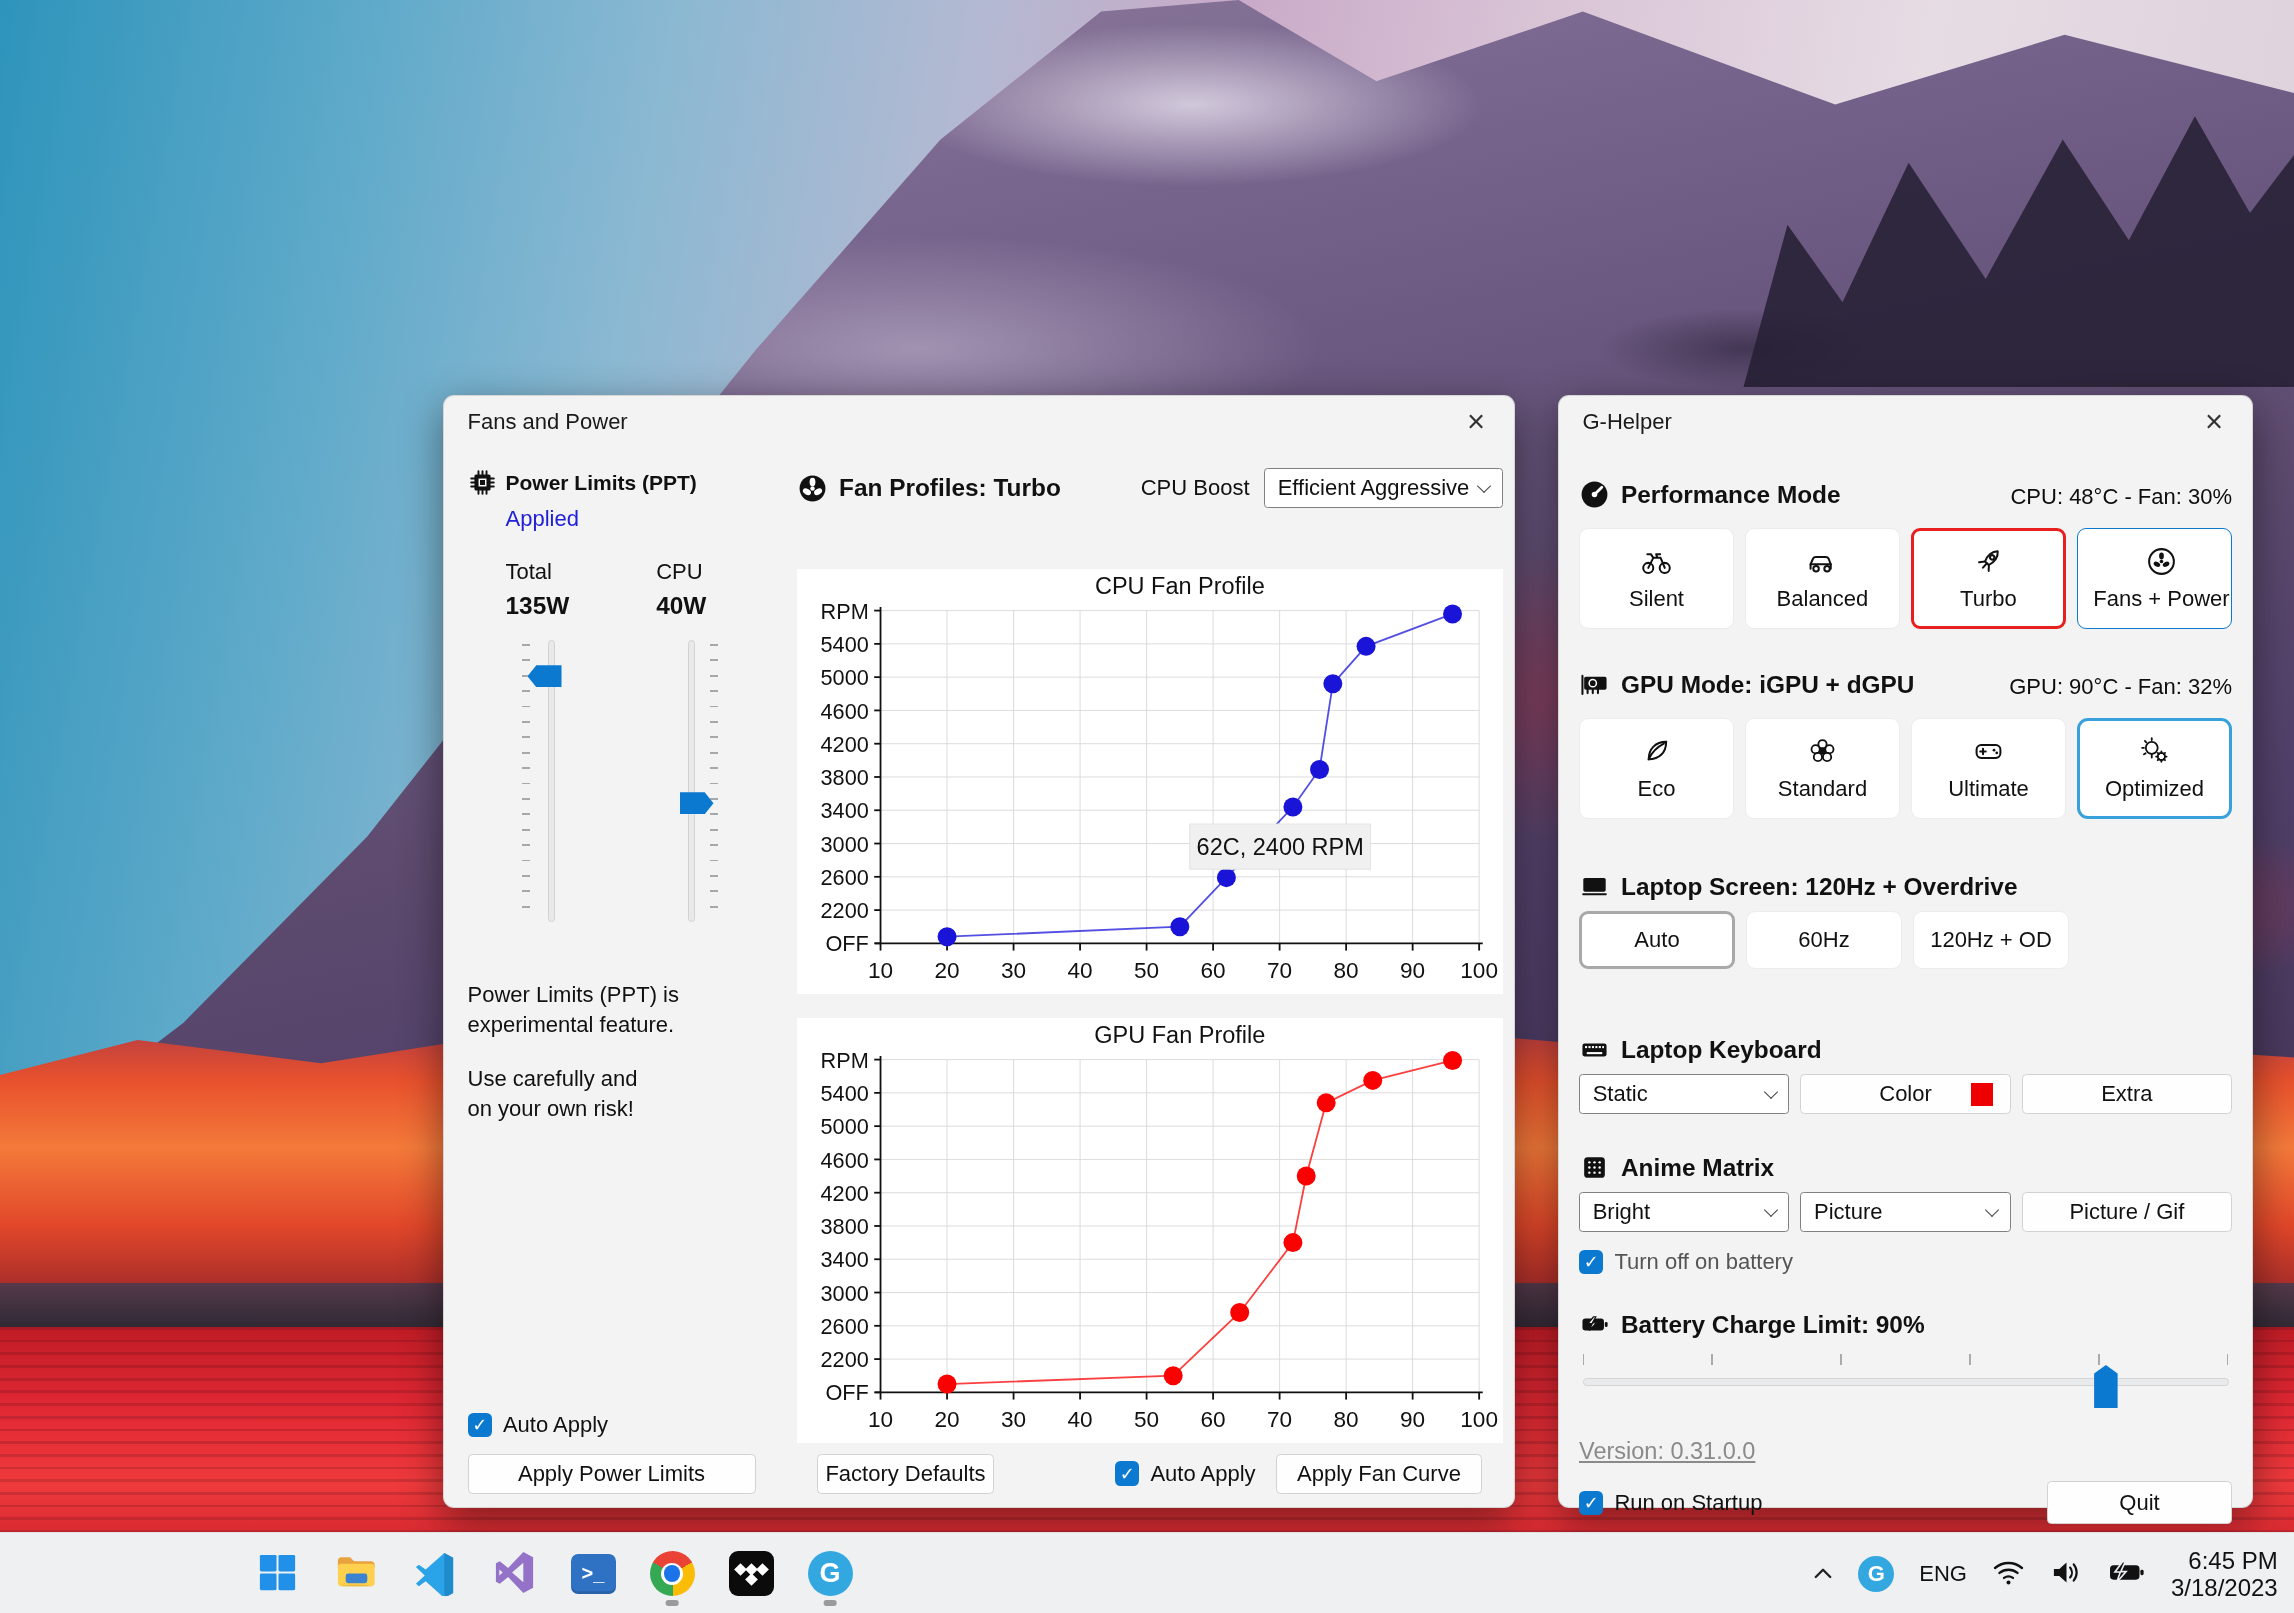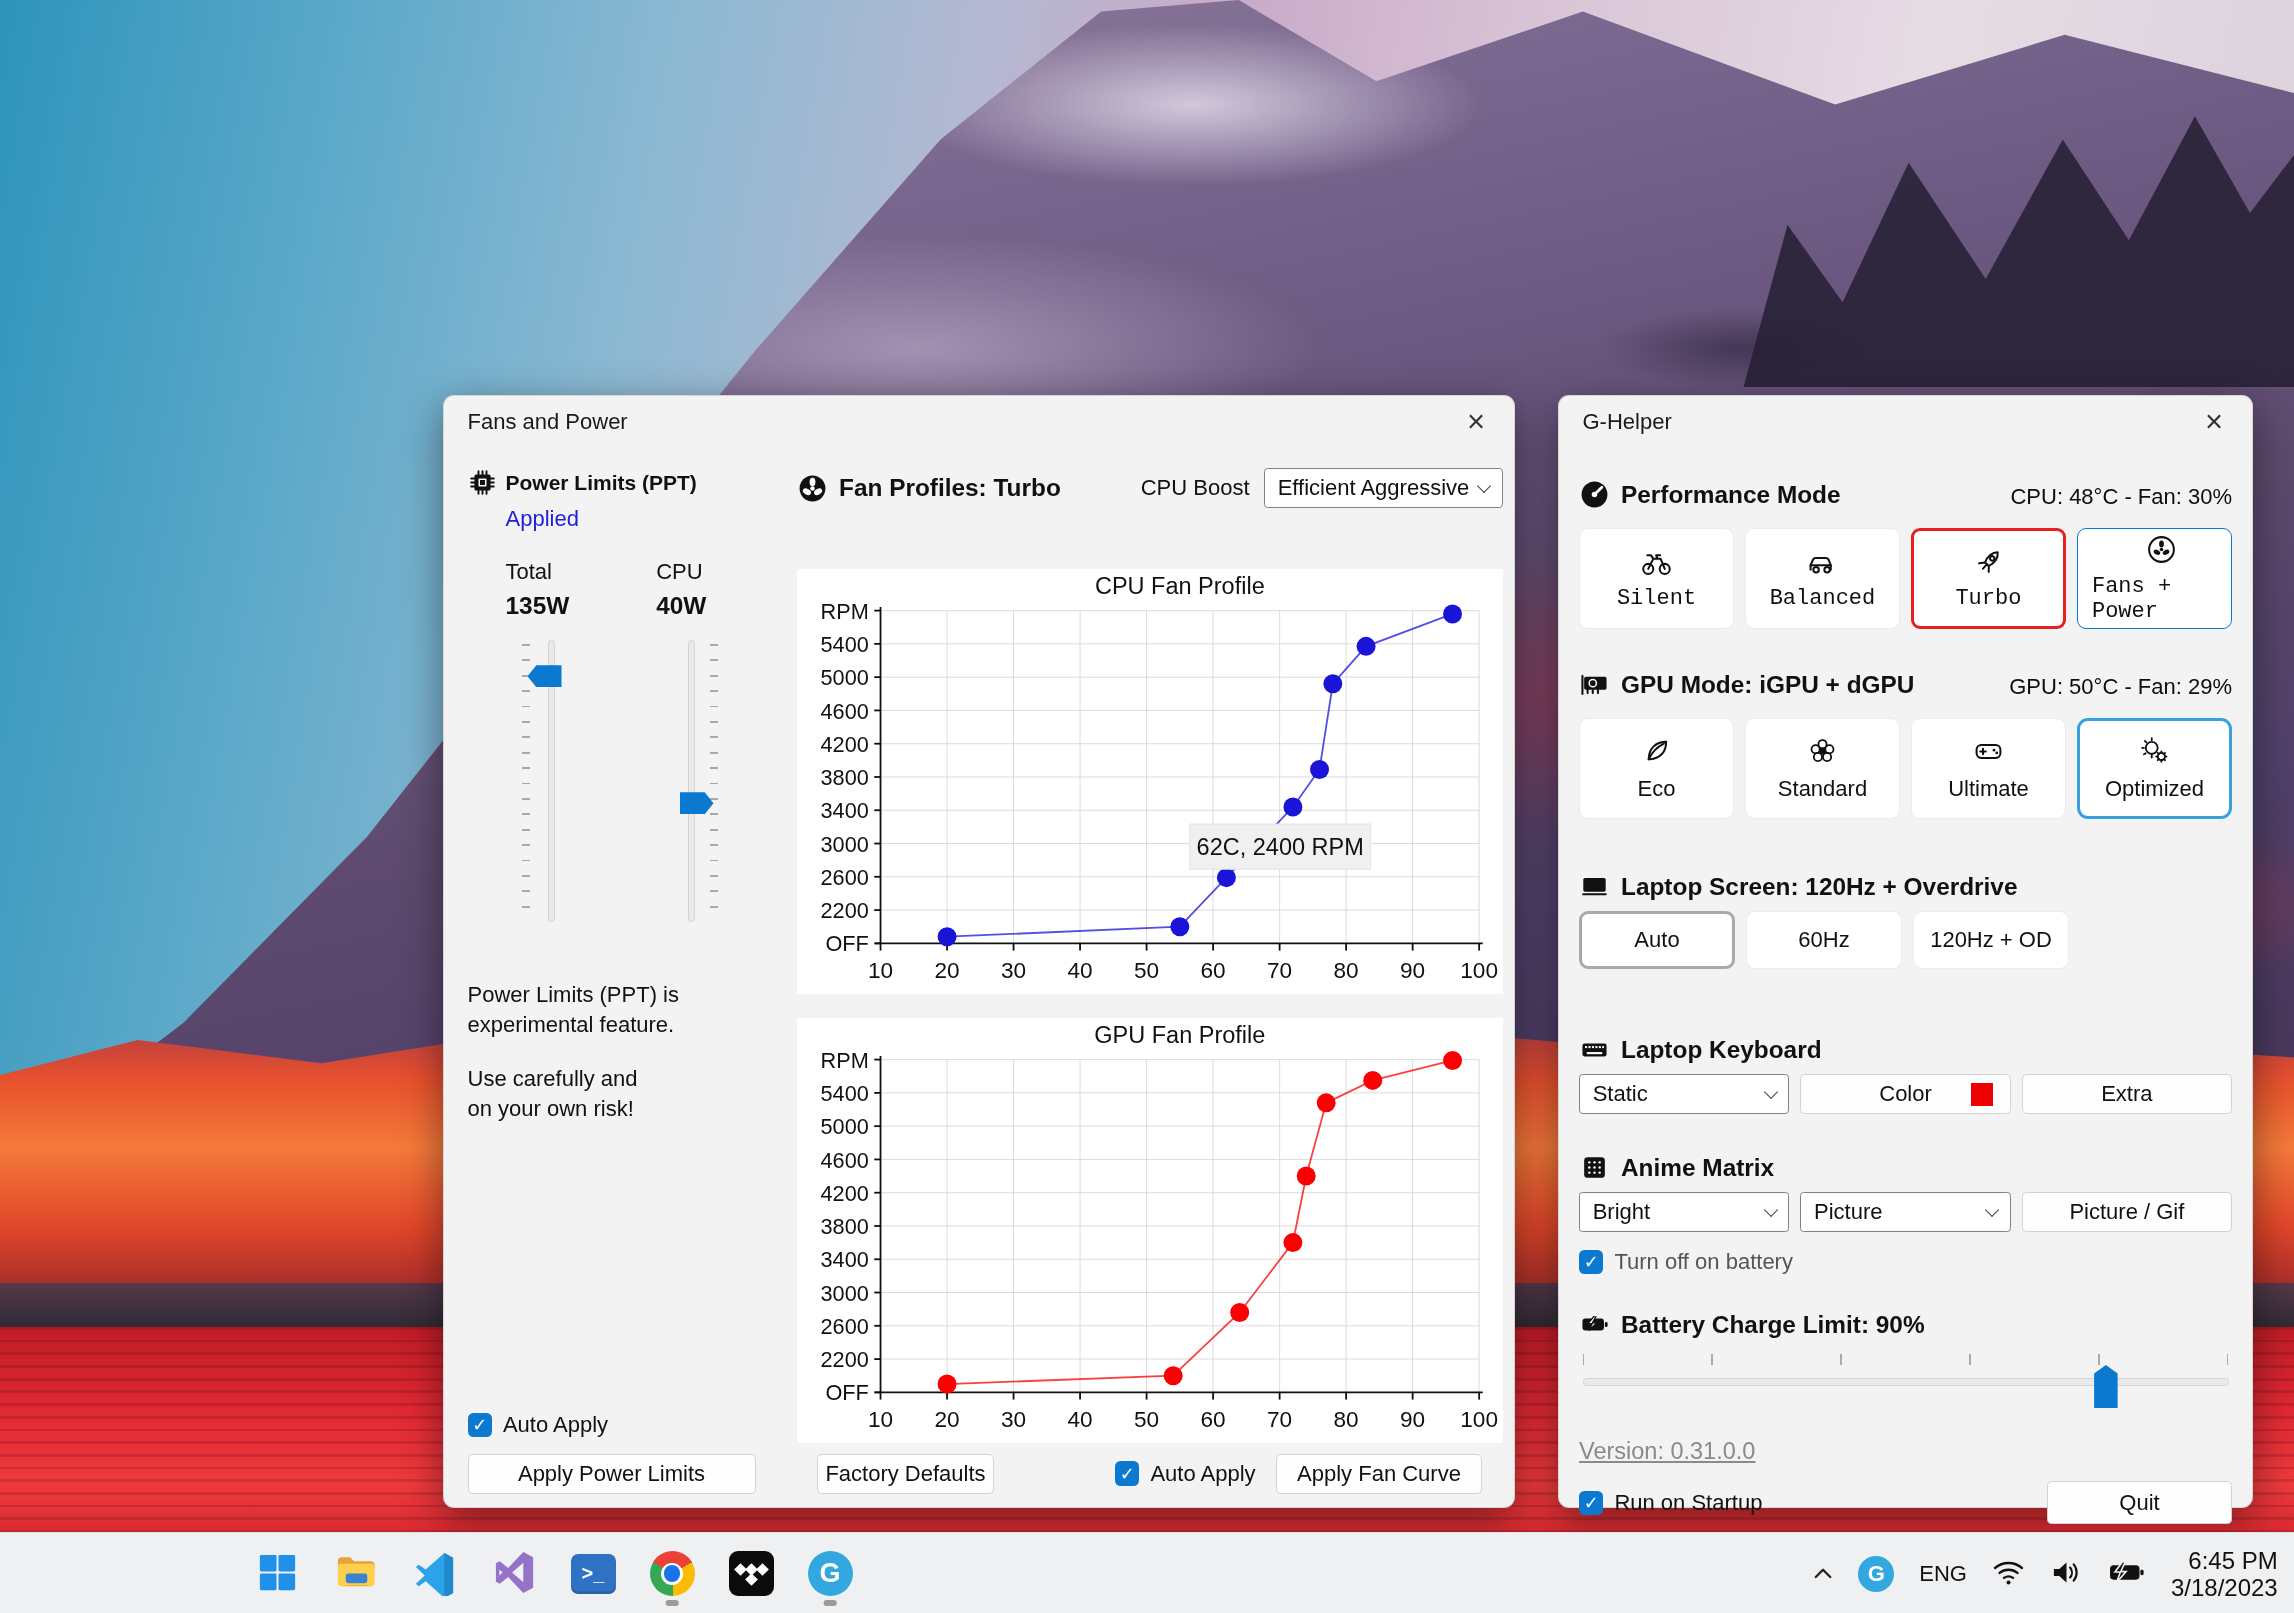--- a/index.html
+++ b/index.html
@@ -424,21 +424,21 @@
         <svg viewBox="0 0 36 36">
             <circle cx="18" cy="18" r="15" fill="#111"></circle>
             <path d="M18 18 L26.5 9.5" stroke="#fff" stroke-width="3.2" stroke-linecap="round"></path>
             <circle cx="18" cy="18" r="3.2" fill="#fff"></circle>
           </svg>
       </span>
       <span>Performance Mode</span>
     </div>
     <span class="status-right" style="top:36px; right:20px;">CPU: 48°C -  Fan: 30%</span>
 
-    <div class="gh-row mode-row" style="top:80px;font-family:Liberation Mono, monospace;">
+    <div class="gh-row mode-row" style="top:80px;">
       <div class="card mode-btn">
         <span class="micon">
           <svg viewBox="0 0 36 36" fill="none" stroke="#111" stroke-width="2.2" stroke-linecap="round" stroke-linejoin="round">
               <circle cx="9" cy="25" r="5.5"></circle>
               <circle cx="27" cy="25" r="5.5"></circle>
               <path d="M9 25l5.5-11h8L27 25M14.5 14l-2.6-4H8M19 14l-1.4-4H22"></path>
             </svg>
         </span>
         <span>Silent</span>
       </div>
@@ -485,21 +485,21 @@
       <span class="hicon">
         <svg viewBox="0 0 36 36">
             <path d="M4 8v21" stroke="#111" stroke-width="2.4" stroke-linecap="round"></path>
             <rect x="6" y="9" width="26" height="15" rx="2" fill="#111"></rect>
             <circle cx="16" cy="16.5" r="4.2" fill="none" stroke="#fff" stroke-width="1.8"></circle>
             <path d="M10 24v4M16 24v4M22 24v4" stroke="#111" stroke-width="2.4" stroke-linecap="round"></path>
           </svg>
       </span>
       <span>GPU Mode: iGPU + dGPU</span>
     </div>
-    <span class="status-right" style="top:226px; right:20px;">GPU: 50°C -  Fan: 29%</span>
+    <span class="status-right" style="top:226px; right:20px;">GPU: 90°C -  Fan: 32%</span>
 
     <div class="gh-row mode-row" style="top:270px;">
       <div class="card mode-btn">
         <span class="micon">
           <svg viewBox="0 0 36 36" fill="none" stroke="#111" stroke-width="2.2">
               <path d="M28.5 7.5C17 7.5 9.5 15 9.5 26.5c11.5 0 19-7.5 19-19Z"></path>
               <path d="M9.5 26.5C13 19 19 13 26 9.5" stroke-linecap="round"></path>
             </svg>
         </span>
         <span>Eco</span>

